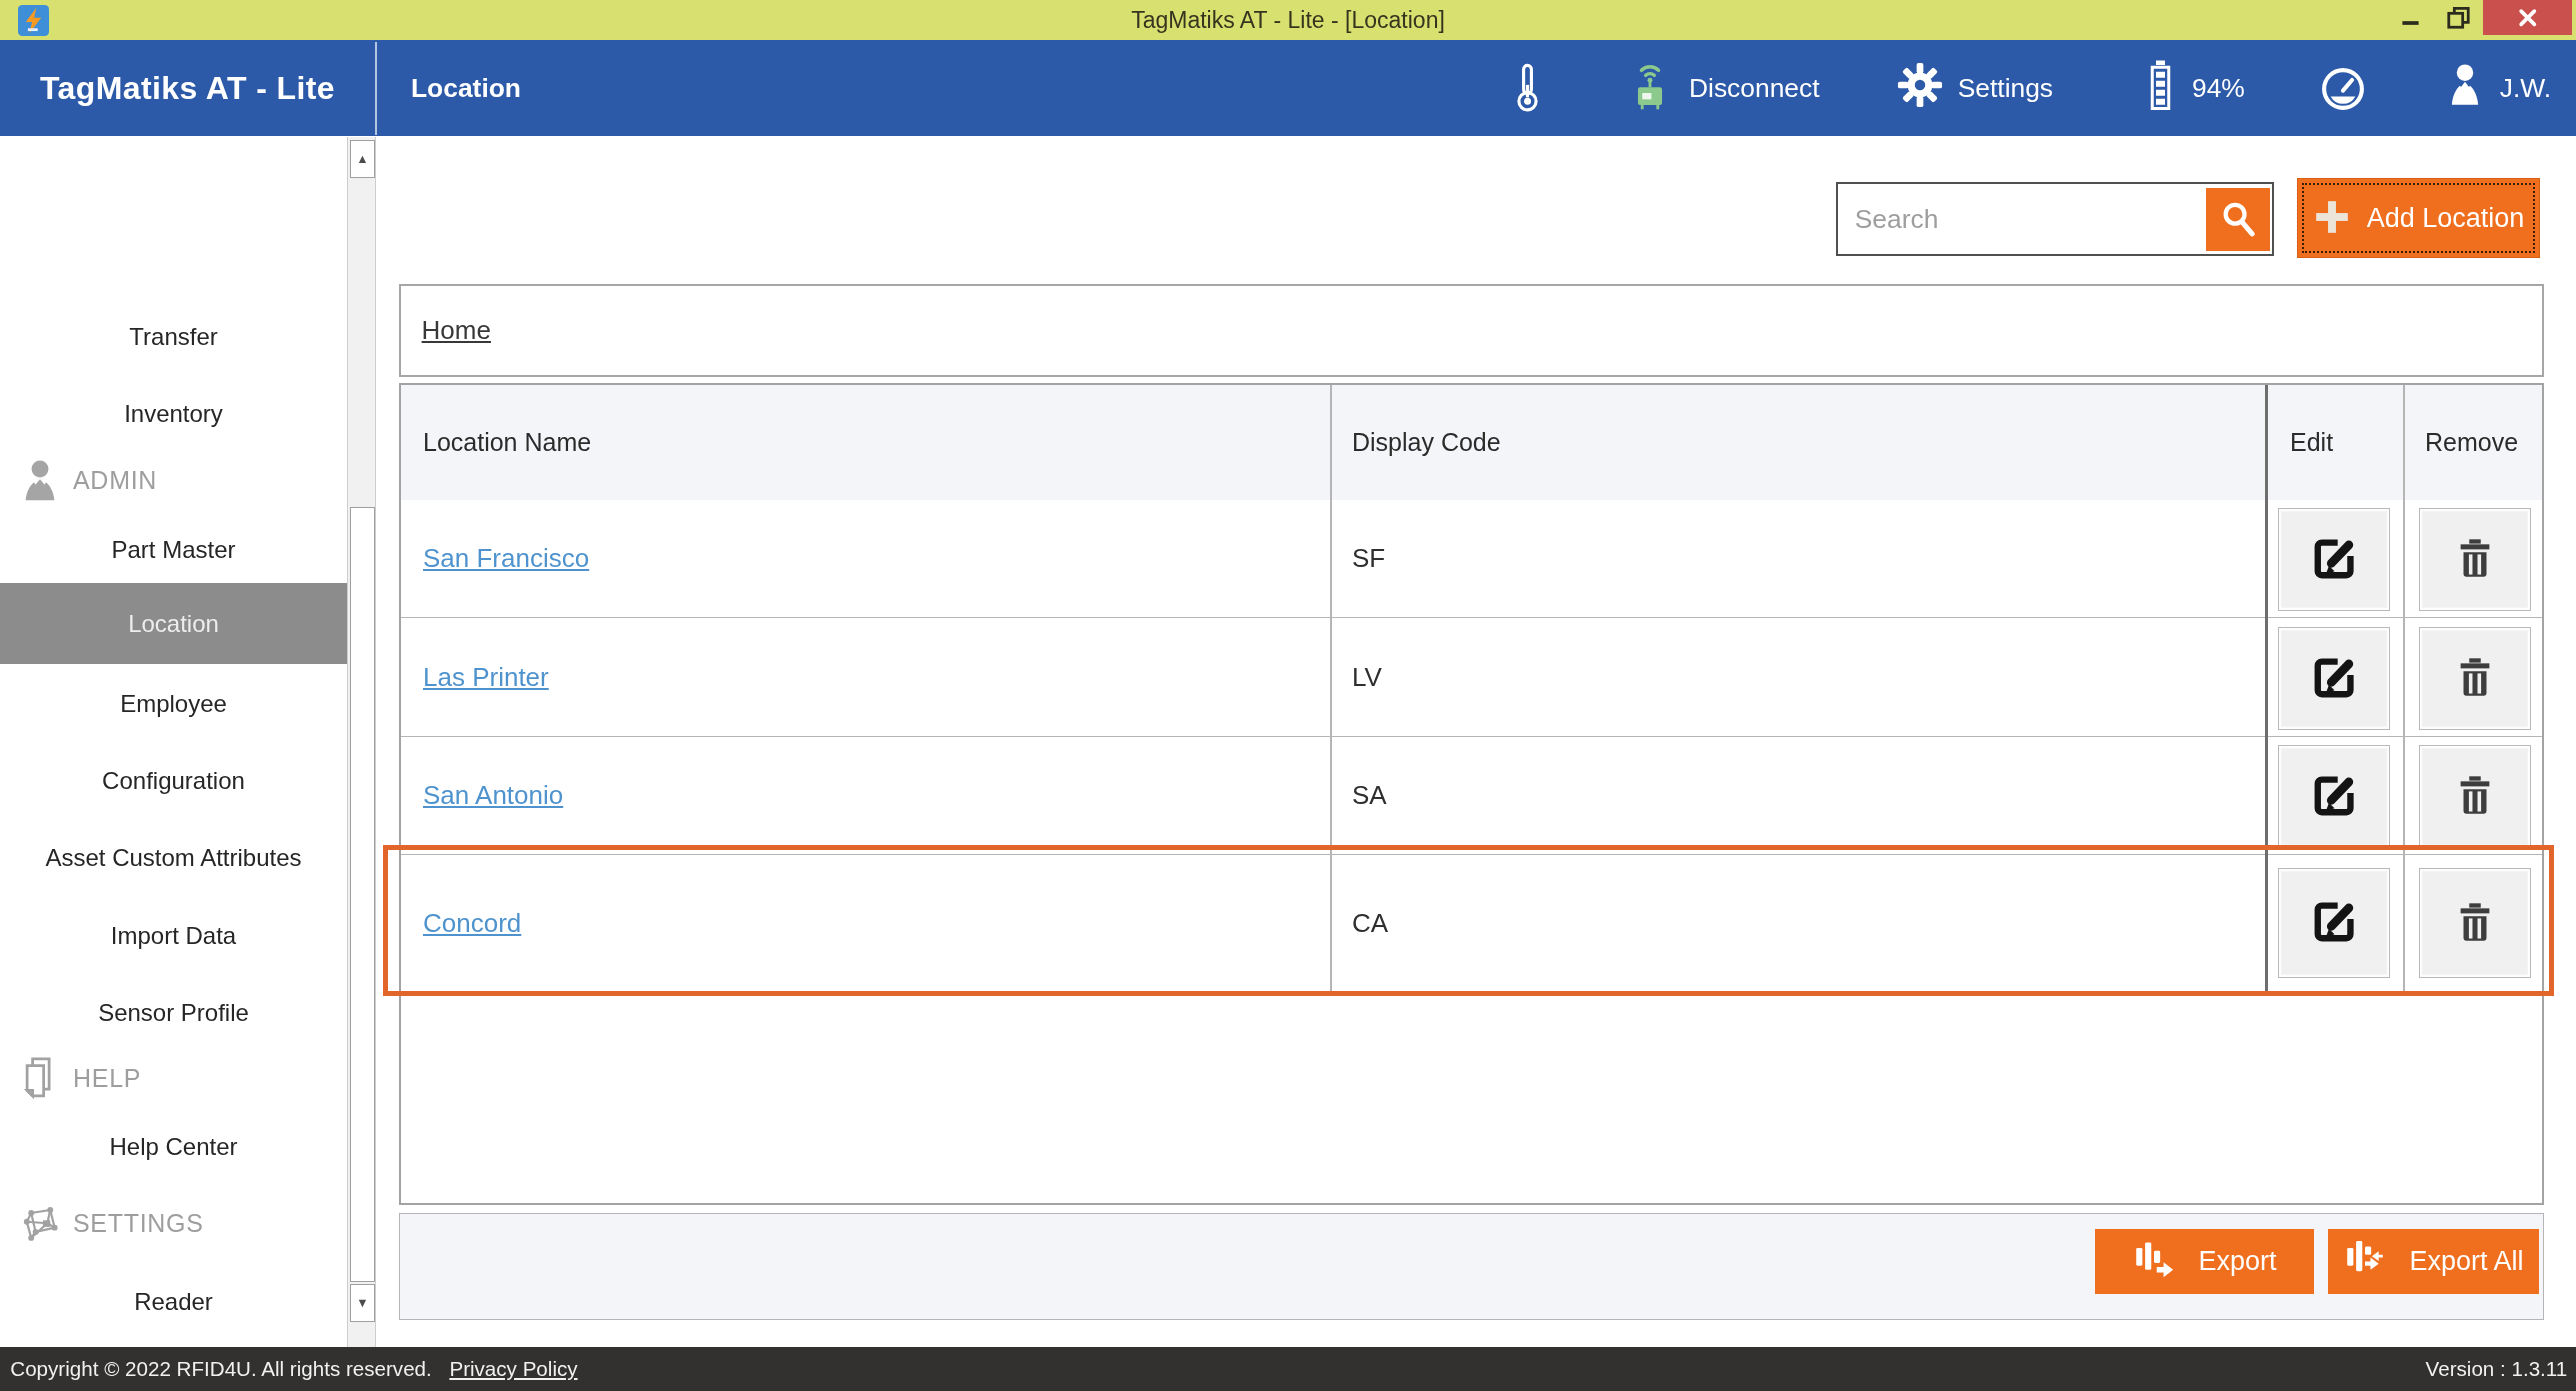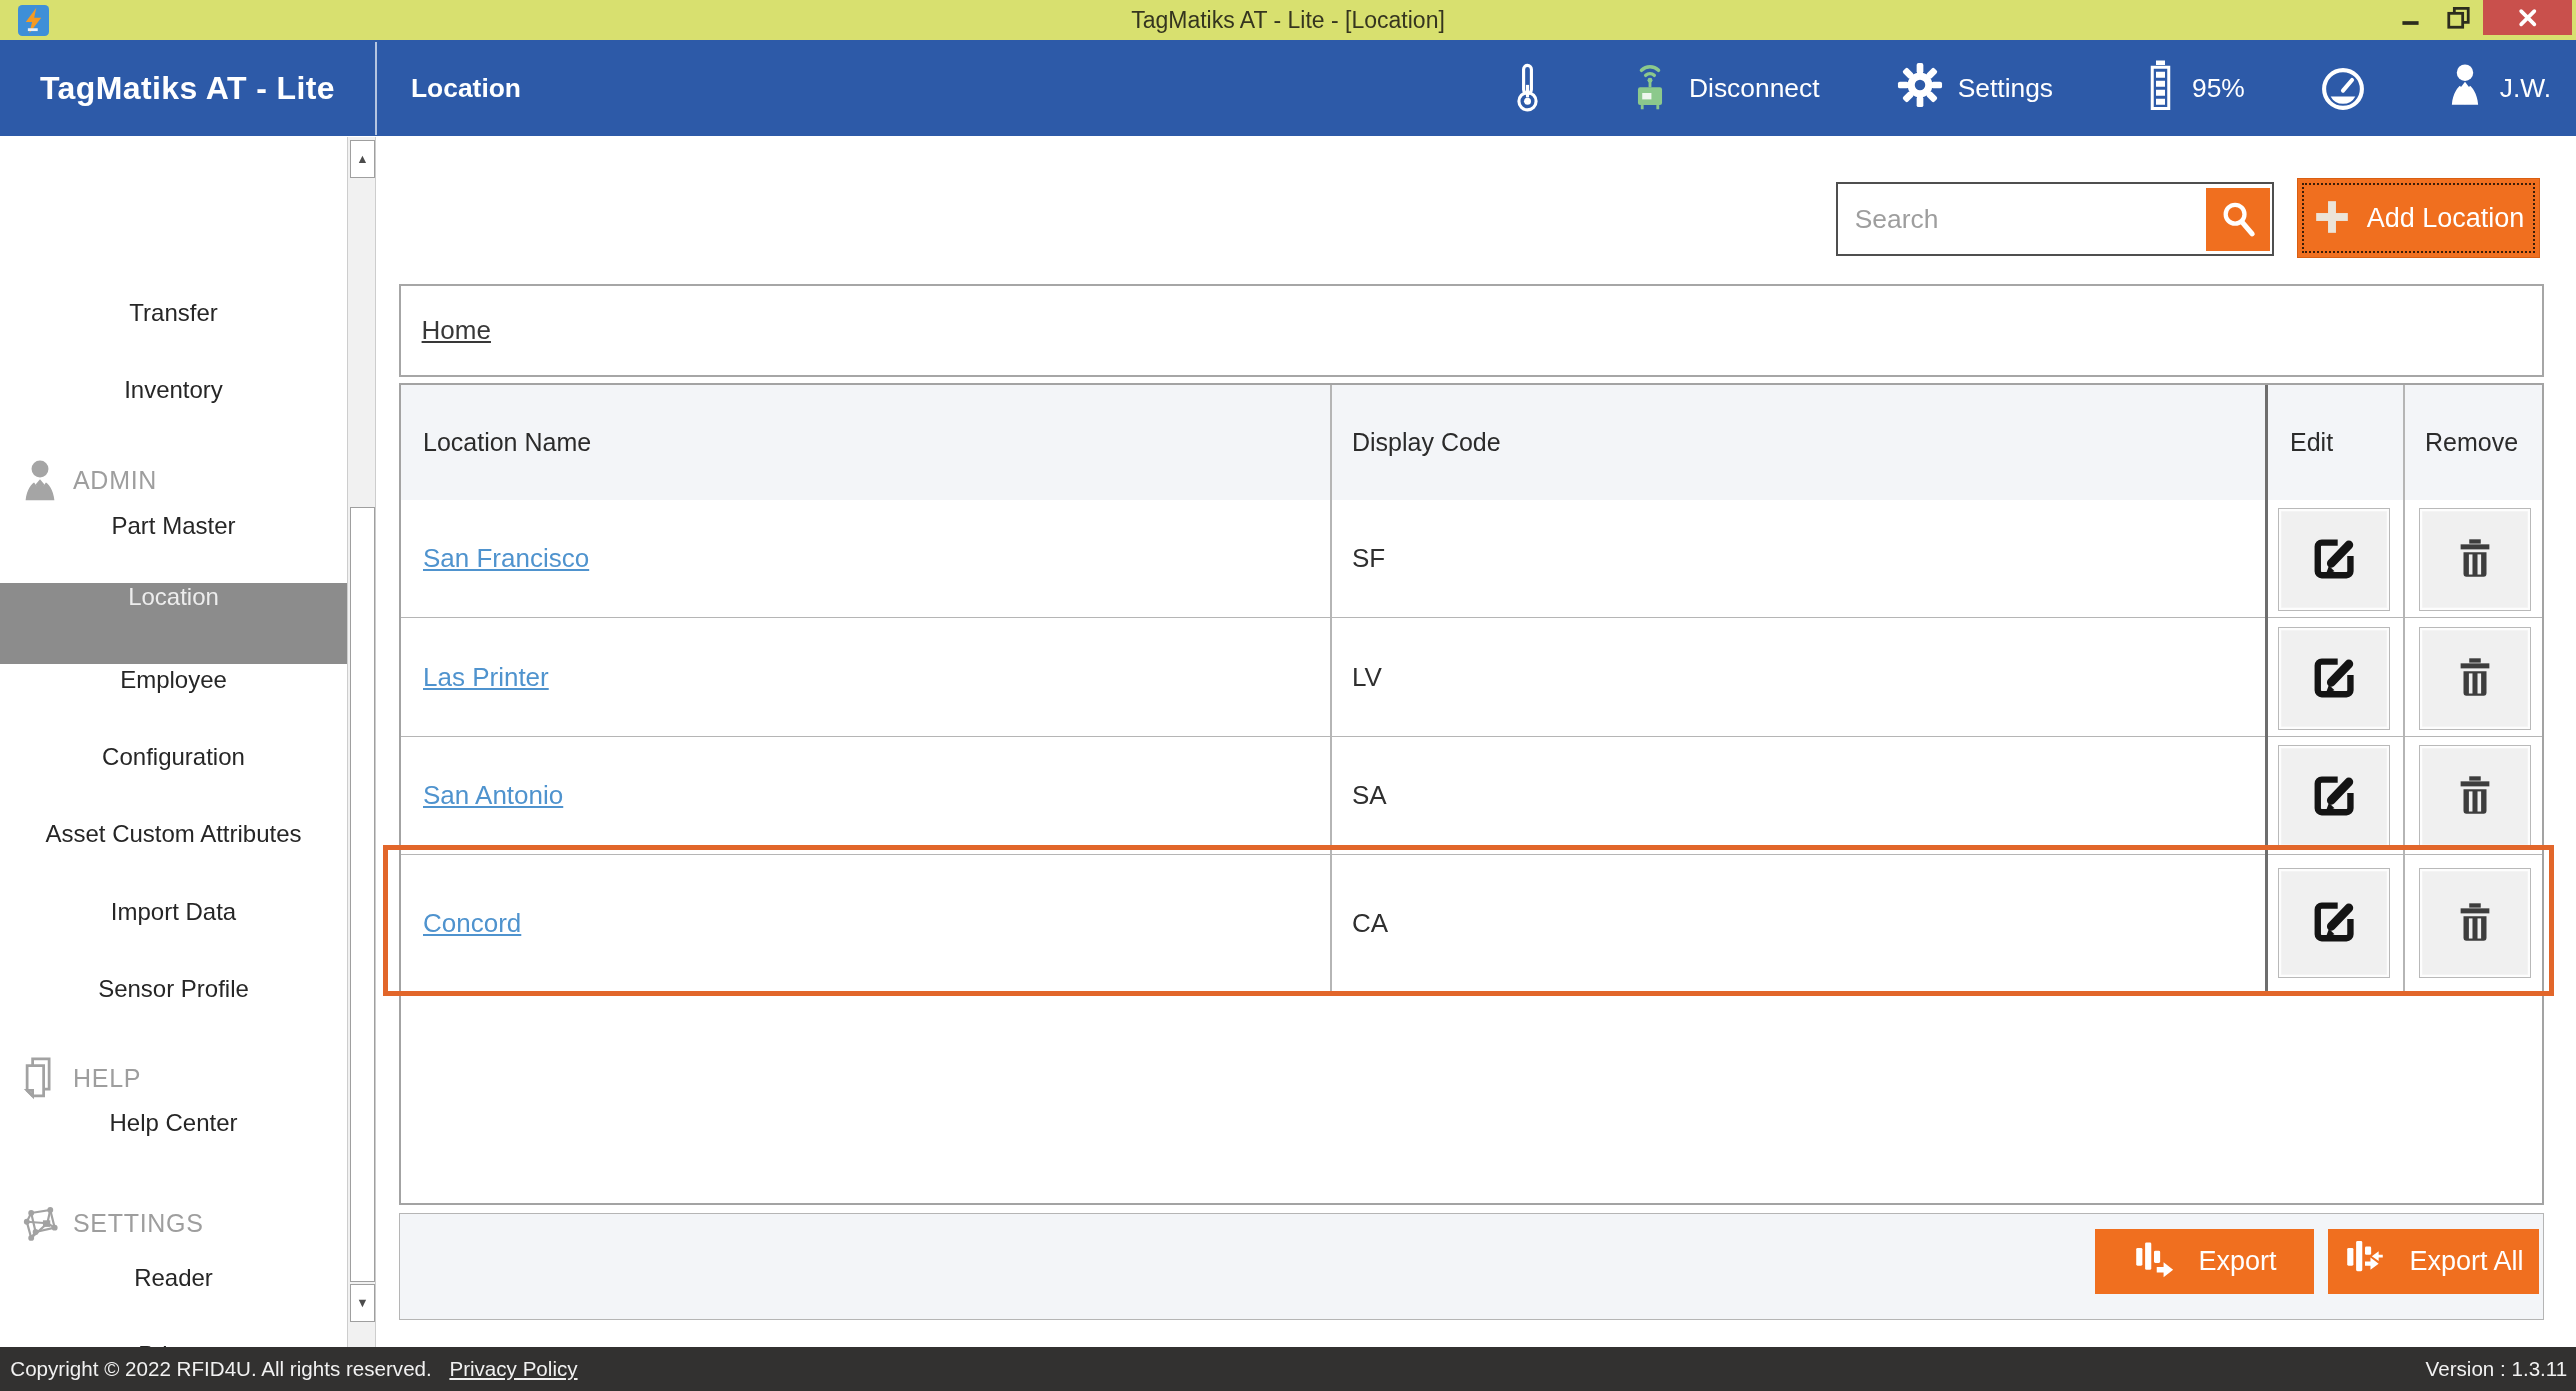--- a/index.html
+++ b/index.html
@@ -12,21 +12,21 @@
        font-size:23px;color:#35351f;}
   .winbtn{top:0;height:35px;display:flex;align-items:center;justify-content:center;cursor:default;}
   
   #appbar{left:0;top:40px;width:2576px;height:96px;background:#2d5aa8;}
   #logo-block{left:0;top:40px;width:375px;height:96px;display:flex;align-items:center;justify-content:center;
        color:#fff;font-size:32px;font-weight:bold;letter-spacing:0.4px;}
   #appbar-divider{left:375px;top:42px;width:2.2px;height:93px;background:rgba(255,255,255,.65);}
   .appbar-label{color:#fff;font-size:26.4px;display:flex;align-items:center;height:96px;top:40px;}
   
   #sidebar{left:0;top:137px;width:347px;height:1211px;background:#fff;}
-  .sb-item{left:0;width:347px;height:76px;display:flex;align-items:flex-start;justify-content:center;
+  .sb-item{left:0;width:347px;height:76px;display:flex;align-items:center;justify-content:center;
        font-size:24px;color:#262626;cursor:pointer;}
   .sb-section-label{position:absolute;left:73px;top:0;height:100%;display:flex;align-items:center;
        font-size:25px;color:#9e9e9e;letter-spacing:0.7px;}
   .sb-selected{background:#8c8c8c;color:#ededed;}
   .sb-icon{position:absolute;left:17.6px;top:50%;transform:translateY(-50%);width:44px;height:44px;}
   
   #sb-scroll-track{left:347px;top:137px;width:29px;height:1211px;background:#f1f1f1;
        border-left:1.5px solid #cdcdcd;border-right:1.5px solid #cdcdcd;box-sizing:border-box;}
   .sb-btn{left:350px;width:25px;background:#fff;border:1.5px solid #9f9f9f;box-sizing:border-box;
        display:flex;align-items:center;justify-content:center;font-size:12.5px;color:#4c4c4c;}
@@ -161,21 +161,21 @@
     <span>
       <svg width="25" height="51" viewBox="0 0 32 68" fill="#fff">
           <rect x="10" y="2" width="12" height="6"></rect>
           <rect x="5" y="11" width="22" height="55" fill="none" stroke="#fff" stroke-width="4"></rect>
           <rect x="10" y="17" width="12" height="8"></rect>
           <rect x="10" y="29" width="12" height="8"></rect>
           <rect x="10" y="41" width="12" height="8"></rect>
           <rect x="10" y="53" width="12" height="8"></rect>
         </svg>
     </span>
-    <span>95%</span>
+    <span>94%</span>
   </div>
 
   <span class="abs" style="left:2320px;top:66px;">
     <svg width="46" height="46" viewBox="0 0 56 56">
         <circle cx="28" cy="28" r="23" fill="none" stroke="#fff" stroke-width="5"></circle>
         <path d="M13 37 a17 17 0 0 0 30 0 z" fill="#fff"></path>
         <path d="M28 30 L39 17" stroke="#fff" stroke-width="5" stroke-linecap="round"></path>
       </svg>
   </span>
 

